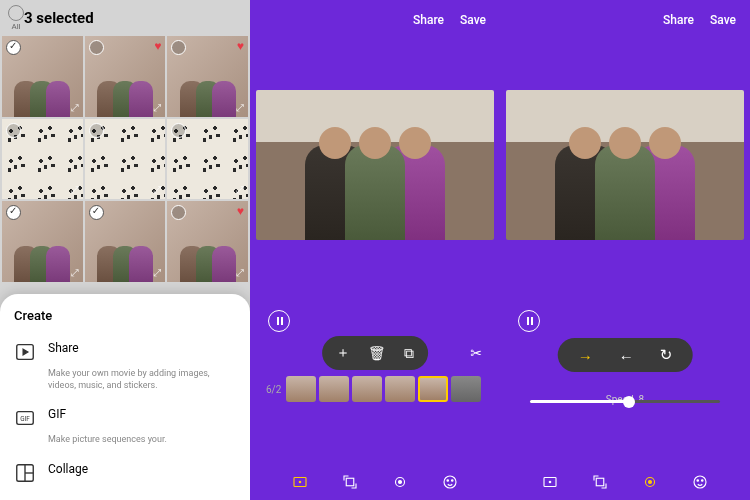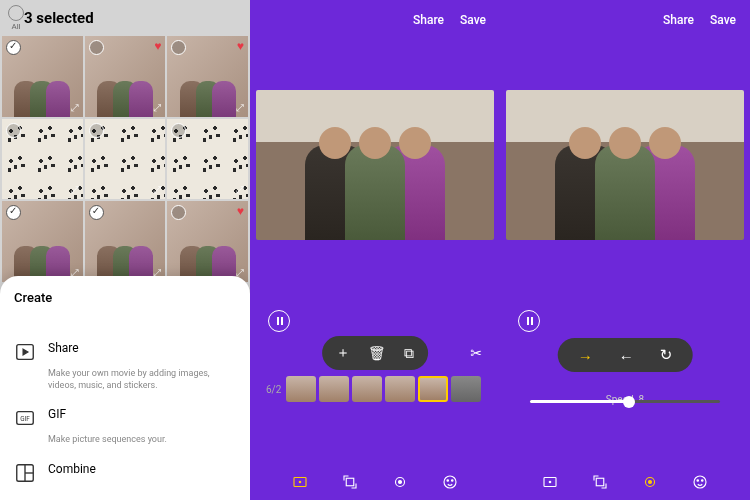--- a/index.html
+++ b/index.html
@@ -24,21 +24,21 @@
 .g-exp{position:absolute;bottom:3px;right:4px;color:#fff;font-size:10px;opacity:0.9}
 .g-abstract{position:absolute;inset:0;background:#ede8de}
 .g-abstract::before{content:"";position:absolute;inset:0;background-image:radial-gradient(circle at 30% 40%,#2a2a2a 2px,transparent 2px),radial-gradient(circle at 60% 30%,#2a2a2a 2px,transparent 2px),radial-gradient(circle at 45% 60%,#2a2a2a 2px,transparent 2px),radial-gradient(circle at 70% 55%,#2a2a2a 2px,transparent 2px),radial-gradient(circle at 25% 70%,#2a2a2a 2px,transparent 2px);background-size:30px 30px}
 .g-people{position:absolute;inset:0;display:flex;align-items:flex-end;justify-content:center}
 .g-person{width:24px;height:36px;background:linear-gradient(#8a7060,#6a5040);border-radius:10px 10px 0 0;margin:0 -4px}
 .g-person.purple{background:linear-gradient(#9a5a9a,#7a3a7a)}
 .g-person.green{background:linear-gradient(#6a7a5a,#4a5a3a)}
 
 
 .sheet{position:absolute;bottom:0;left:0;right:0;background:#fff;border-radius:18px 18px 0 0;padding:14px 14px 8px;box-shadow:0 -2px 12px rgba(0,0,0,0.15)}
-.sheet-title{font-size:13px;font-weight:500;color:#000;margin-bottom:28px}
+.sheet-title{font-size:13px;font-weight:500;color:#000;margin-bottom:10px}
 .sheet-item{display:flex;align-items:flex-start;padding:8px 0;gap:12px}
 .sheet-icon{width:22px;height:22px;flex-shrink:0;display:flex;align-items:center;justify-content:center}
 .sheet-icon svg{width:22px;height:22px;stroke:#333;fill:none;stroke-width:1.5}
 .sheet-txt{flex:1}
 .sheet-name{font-size:12px;color:#000;font-weight:400}
 .sheet-desc{font-size:9px;color:#888;margin-top:13px;line-height:1.3}
 
 
 .ed-top{height:40px;display:flex;justify-content:flex-end;align-items:center;gap:16px;padding:0 14px}
 .ed-top span{font-size:12px;font-weight:500;color:#fff}
@@ -192,21 +192,21 @@
     </div>
     <div class="sheet-item">
       <div class="sheet-icon">
           <svg viewBox="0 0 24 24">
             <rect x="3" y="3" width="18" height="18" rx="2"></rect>
             <line x1="12" y1="3" x2="12" y2="21"></line>
             <line x1="12" y1="12" x2="21" y2="12"></line>
           </svg>
         </div>
       <div class="sheet-txt">
-          <div class="sheet-name">Combine</div>
+          <div class="sheet-name">Collage</div>
         </div>
     </div>
   </div>
 </div>
 
 <div class="panel p2">
   <div class="ed-top">
     <span>Share</span>
     <span>Save</span>
   </div>

